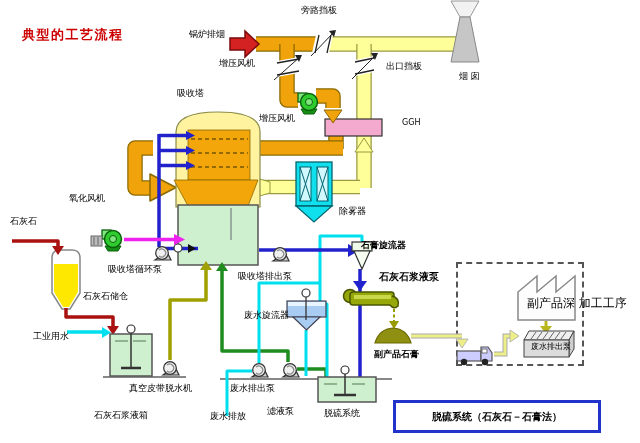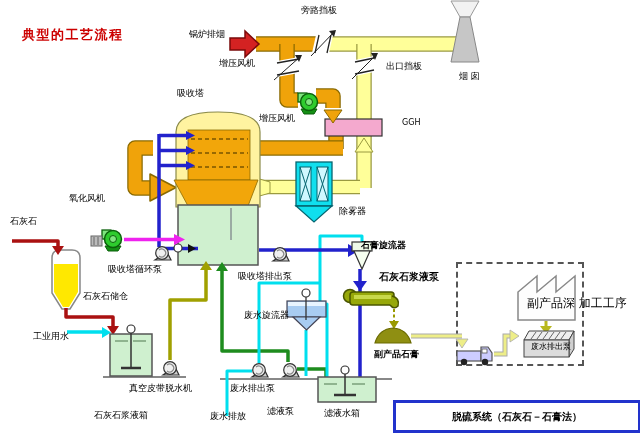--- a/index.html
+++ b/index.html
@@ -5,21 +5,21 @@
   html,body{margin:0;padding:0;background:#fff;}
   .stage{position:relative;width:640px;height:443px;background:#ffffff;overflow:hidden;
          font-family:"DejaVu Sans","Liberation Sans",sans-serif;}
   .stage svg{position:absolute;left:0;top:0;z-index:2;}
   .lb{position:absolute;z-index:5;font-size:9px;line-height:1.1;color:#000;white-space:nowrap;text-align:center;}
   .b{font-weight:bold;}
   .ttl{position:absolute;left:22px;top:26px;z-index:5;font-size:13px;font-weight:bold;
        color:#cc0000;letter-spacing:1.5px;white-space:nowrap;font-family:Liberation Serif, serif;}
   .dbox{position:absolute;left:456px;top:262px;width:128px;height:104px;
         border:2px dashed #555;z-index:1;box-sizing:border-box;}
-  .sysbox{position:absolute;left:393px;top:400px;width:248px;height:33px;z-index:5;
+  .sysbox{position:absolute;left:393px;top:400px;width:208px;height:33px;z-index:5;
           border:3px solid #2233cc;box-sizing:border-box;background:#fff;
           display:flex;align-items:center;justify-content:center;
           font-size:10px;font-weight:bold;color:#000;}
 </style>
 </head>
 <body>
 
 <div class="stage">
 
   <div class="dbox"></div>
@@ -298,20 +298,20 @@
   <span class="lb" style="left:129px;top:384px">真空皮带脱水机</span>
   <span class="lb" style="left:94px;top:411px">石灰石浆液箱</span>
   <span class="lb" style="left:238px;top:272px">吸收塔排出泵</span>
   <span class="lb" style="left:244px;top:311px">废水旋流器</span>
   <span class="lb b" style="left:361px;top:241px">石膏旋流器</span>
   <span class="lb b" style="left:379px;top:271px;font-size:10px">石灰石浆液泵</span>
   <span class="lb b" style="left:374px;top:350px">副产品石膏</span>
   <span class="lb" style="left:230px;top:384px">废水排出泵</span>
   <span class="lb" style="left:210px;top:412px">废水排放</span>
   <span class="lb" style="left:267px;top:407px">滤液泵</span>
-  <span class="lb" style="left:324px;top:409px">滤液水箱</span>
+  <span class="lb" style="left:324px;top:409px">脱硫系统</span>
   <span class="lb" style="left:527px;top:297px;font-size:12px">副产品深 加工工序</span>
   <span class="lb" style="left:531px;top:343px;font-size:8px">废水排出泵</span>
 
   <div class="sysbox">
     <span>脱硫系统（石灰石－石膏法）</span>
   </div>
 </div>
 
 </body></html>

